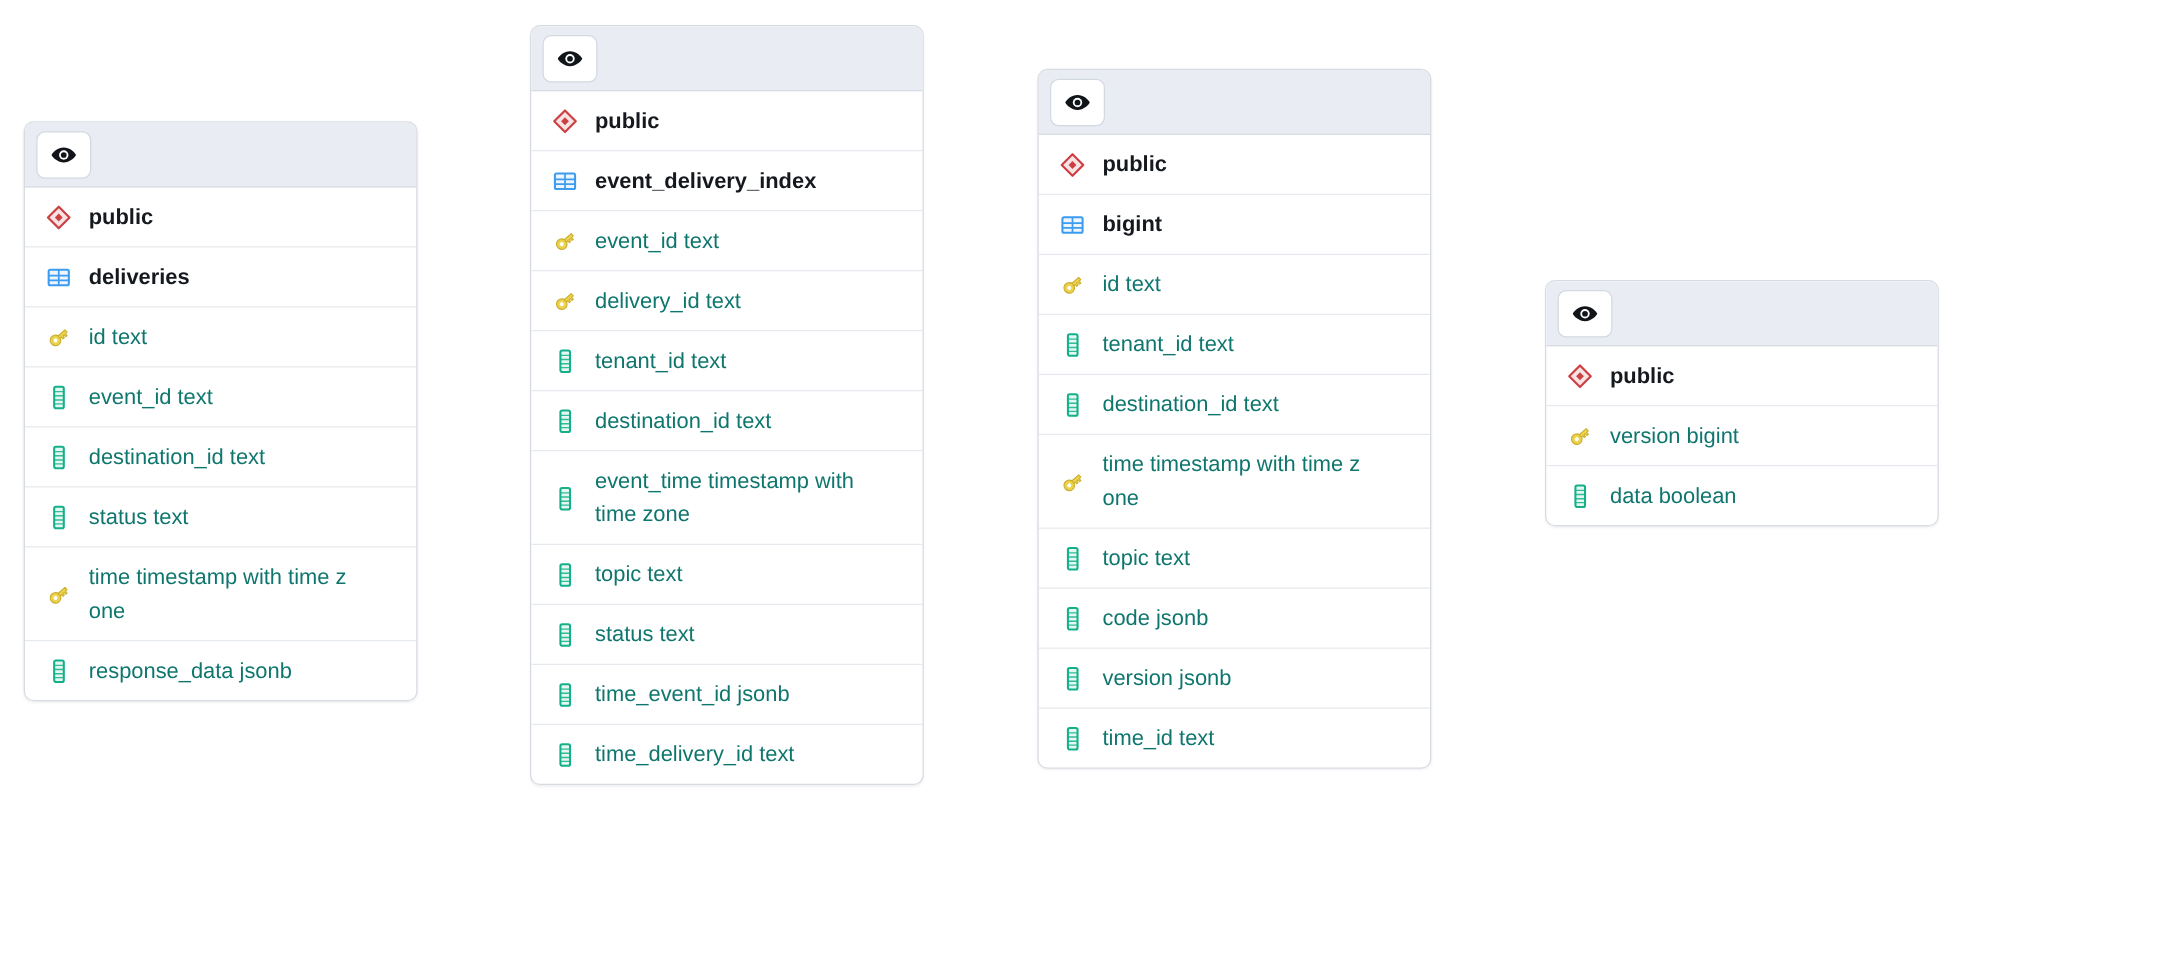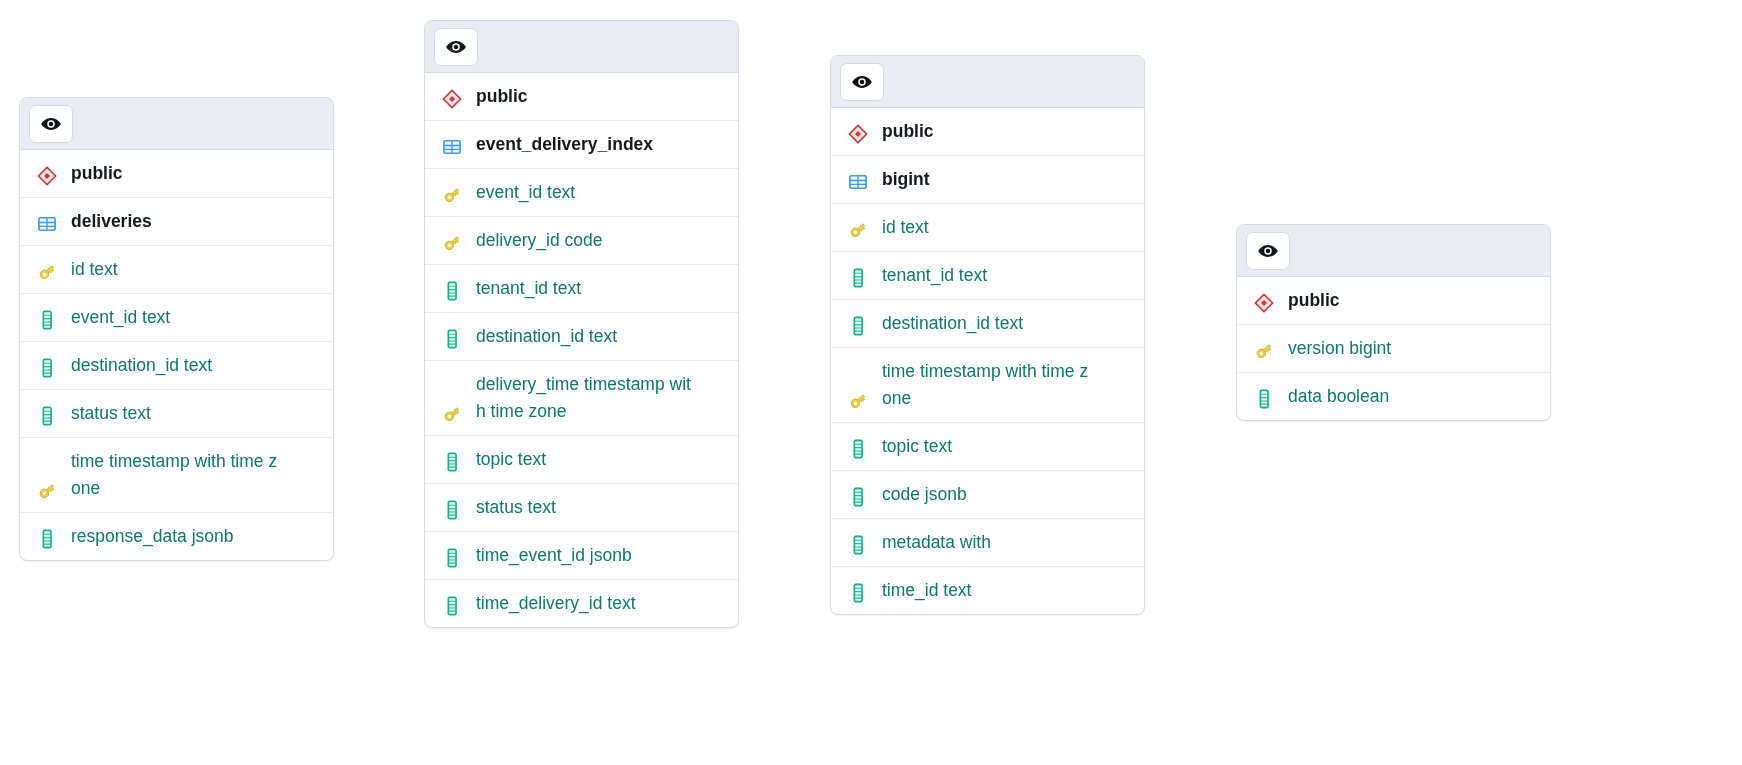--- a/index.html
+++ b/index.html
@@ -49,21 +49,21 @@
     border: 1px solid #d2d9e2;
     border-radius: 7px;
     display: flex;
     align-items: center;
     justify-content: center;
     cursor: pointer;
   }
 
   .row {
     display: flex;
-    align-items: flex-end;
+    align-items: center;
     border-bottom: 1px solid #e6e9ee;
     padding: 10px 12px 10px 14px;
     box-sizing: border-box;
     min-height: 45px;
   }
   .row:last-child { border-bottom: none; }
 
   .row-icon {
     flex: 0 0 auto;
     width: 26px;
@@ -260,21 +260,21 @@
           <span>
             <svg width="22" height="22" viewBox="0 0 24 24">
               <g transform="rotate(-42 12 12)">
                 <circle cx="8.2" cy="12" r="4.6" fill="#ecd34e" stroke="#cbae2c" stroke-width="1"></circle>
                 <circle cx="8.2" cy="12" r="1.75" fill="#ffffff"></circle>
                 <path d="M12.4 10.6h8.1v2.8h-1.9v2.2h-1.6v-2.2h-1.5v2h-1.5v-2h-1.6z" fill="#ecd34e" stroke="#cbae2c" stroke-width="0.9" stroke-linejoin="round"></path>
               </g>
             </svg>
           </span>
         </span>
-        <span class="row-label">delivery_id code</span>
+        <span class="row-label">delivery_id text</span>
       </div>
       <div class="row column">
         <span class="row-icon">
           <span>
             <svg width="22" height="22" viewBox="0 0 24 24">
               <rect x="8" y="2.6" width="8.4" height="18.8" rx="1.6" fill="#e4f7f1" stroke="#13b08a" stroke-width="1.8"></rect>
               <path d="M8 6.8h8.4M8 10.5h8.4M8 14.2h8.4M8 17.6h8.4" stroke="#13b08a" stroke-width="1.15" fill="none" opacity="0.85"></path>
             </svg>
           </span>
         </span>
@@ -284,35 +284,32 @@
         <span class="row-icon">
           <span>
             <svg width="22" height="22" viewBox="0 0 24 24">
               <rect x="8" y="2.6" width="8.4" height="18.8" rx="1.6" fill="#e4f7f1" stroke="#13b08a" stroke-width="1.8"></rect>
               <path d="M8 6.8h8.4M8 10.5h8.4M8 14.2h8.4M8 17.6h8.4" stroke="#13b08a" stroke-width="1.15" fill="none" opacity="0.85"></path>
             </svg>
           </span>
         </span>
         <span class="row-label">destination_id text</span>
       </div>
-      <div class="row key">
-        <span class="row-icon">
-          <span>
-            <svg width="22" height="22" viewBox="0 0 24 24">
-              <g transform="rotate(-42 12 12)">
-                <circle cx="8.2" cy="12" r="4.6" fill="#ecd34e" stroke="#cbae2c" stroke-width="1"></circle>
-                <circle cx="8.2" cy="12" r="1.75" fill="#ffffff"></circle>
-                <path d="M12.4 10.6h8.1v2.8h-1.9v2.2h-1.6v-2.2h-1.5v2h-1.5v-2h-1.6z" fill="#ecd34e" stroke="#cbae2c" stroke-width="0.9" stroke-linejoin="round"></path>
-              </g>
+      <div class="row column">
+        <span class="row-icon">
+          <span>
+            <svg width="22" height="22" viewBox="0 0 24 24">
+              <rect x="8" y="2.6" width="8.4" height="18.8" rx="1.6" fill="#e4f7f1" stroke="#13b08a" stroke-width="1.8"></rect>
+              <path d="M8 6.8h8.4M8 10.5h8.4M8 14.2h8.4M8 17.6h8.4" stroke="#13b08a" stroke-width="1.15" fill="none" opacity="0.85"></path>
             </svg>
           </span>
         </span>
         <span class="row-label">
-          <span class="brk">delivery_time timestamp wit</span>
-          <span class="brk">h time zone</span>
+          <span class="brk">event_time timestamp with</span>
+          <span class="brk">time zone</span>
         </span>
       </div>
       <div class="row column">
         <span class="row-icon">
           <span>
             <svg width="22" height="22" viewBox="0 0 24 24">
               <rect x="8" y="2.6" width="8.4" height="18.8" rx="1.6" fill="#e4f7f1" stroke="#13b08a" stroke-width="1.8"></rect>
               <path d="M8 6.8h8.4M8 10.5h8.4M8 14.2h8.4M8 17.6h8.4" stroke="#13b08a" stroke-width="1.15" fill="none" opacity="0.85"></path>
             </svg>
           </span>
@@ -464,21 +461,21 @@
       </div>
       <div class="row column">
         <span class="row-icon">
           <span>
             <svg width="22" height="22" viewBox="0 0 24 24">
               <rect x="8" y="2.6" width="8.4" height="18.8" rx="1.6" fill="#e4f7f1" stroke="#13b08a" stroke-width="1.8"></rect>
               <path d="M8 6.8h8.4M8 10.5h8.4M8 14.2h8.4M8 17.6h8.4" stroke="#13b08a" stroke-width="1.15" fill="none" opacity="0.85"></path>
             </svg>
           </span>
         </span>
-        <span class="row-label">metadata with</span>
+        <span class="row-label">version jsonb</span>
       </div>
       <div class="row column">
         <span class="row-icon">
           <span>
             <svg width="22" height="22" viewBox="0 0 24 24">
               <rect x="8" y="2.6" width="8.4" height="18.8" rx="1.6" fill="#e4f7f1" stroke="#13b08a" stroke-width="1.8"></rect>
               <path d="M8 6.8h8.4M8 10.5h8.4M8 14.2h8.4M8 17.6h8.4" stroke="#13b08a" stroke-width="1.15" fill="none" opacity="0.85"></path>
             </svg>
           </span>
         </span>

